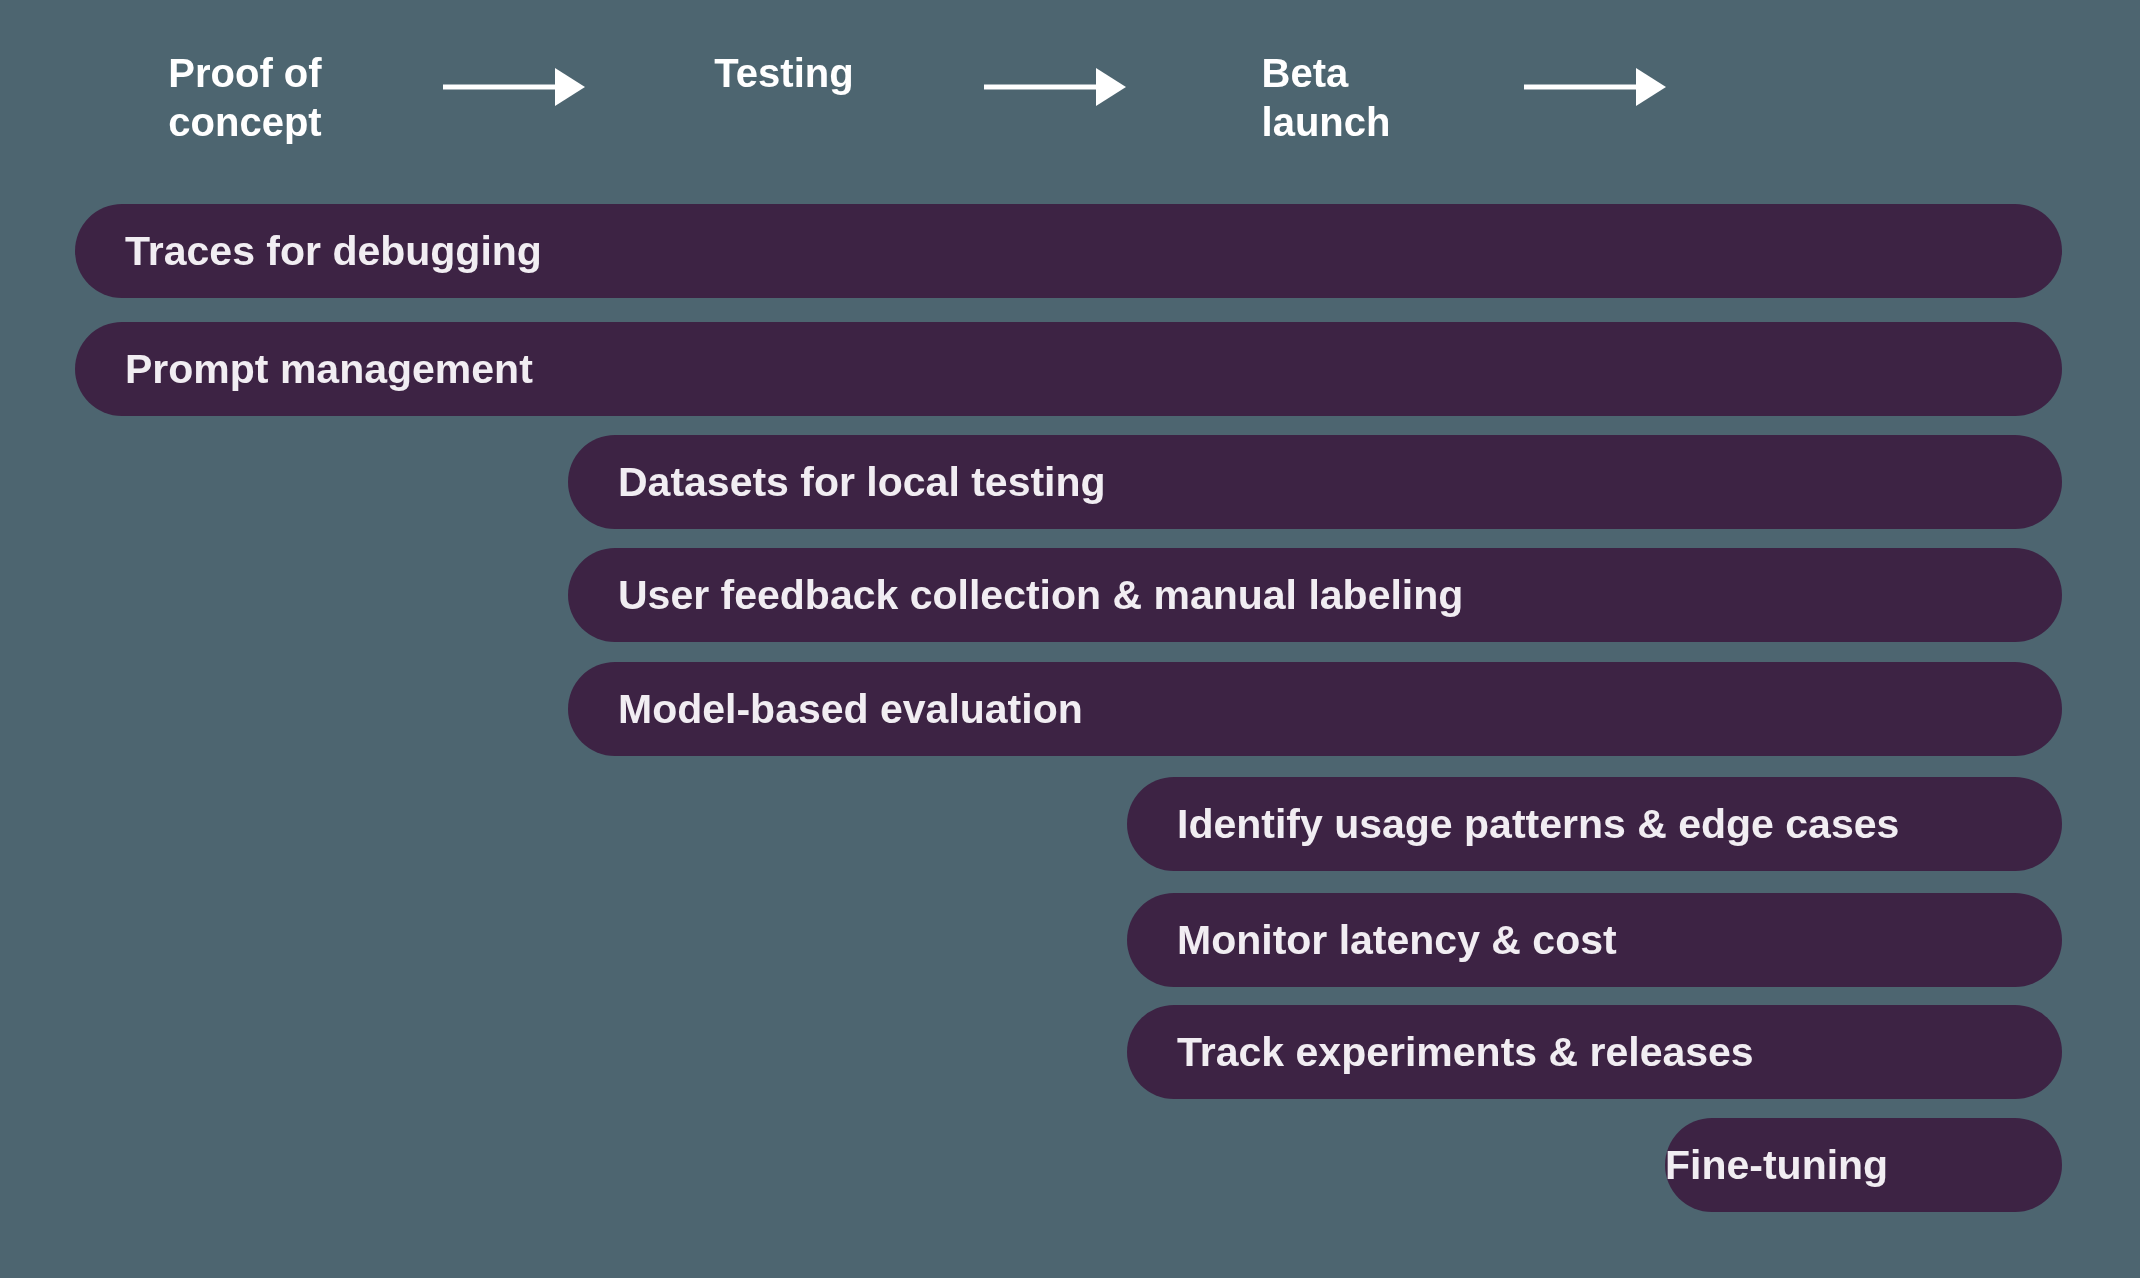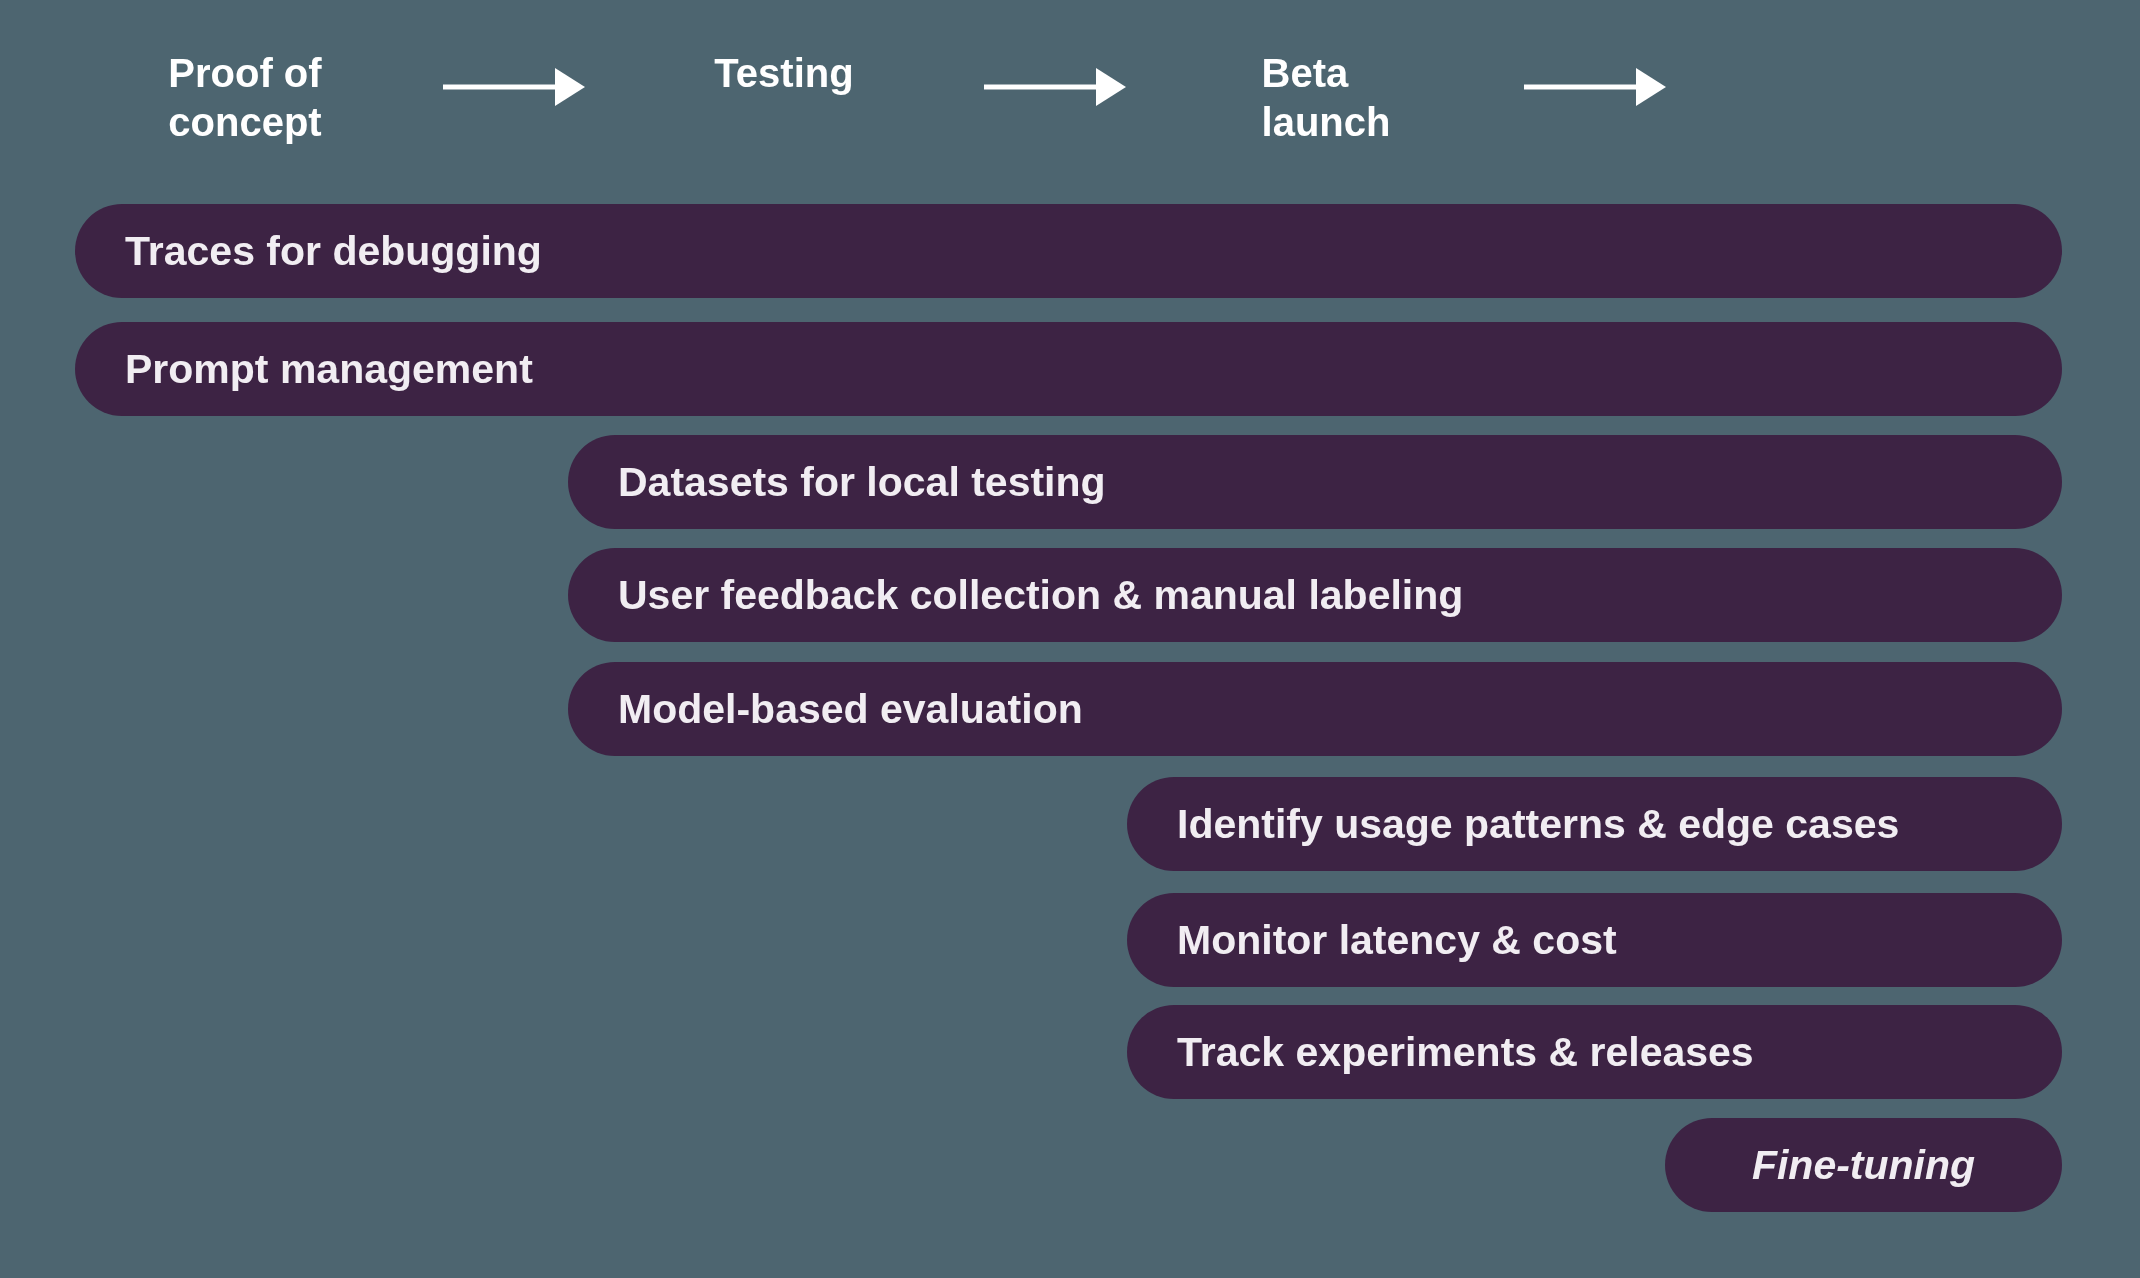--- a/index.html
+++ b/index.html
@@ -30,21 +30,21 @@
   .arrow polygon{fill:var(--header-text);}
   
   .bar{
     position:absolute;right:78px;height:94px;
     background:var(--bar-fill);border-radius:47px;
     display:flex;align-items:center;
     padding-left:50px;
     color:var(--bar-text);font-size:41px;font-weight:700;
     white-space:nowrap;
   }
-  .bar.center{justify-content:center;padding-left:0;font-style:italic;}
+  .bar.center{justify-content:flex-start;padding-left:0;}
   .s0{left:75px}
   .s1{left:568px}
   .s2{left:1127px}
   .s3{left:1665px}
   .r0{top:204px}.r1{top:322px}.r2{top:435px}
   .r3{top:548px}.r4{top:662px}.r5{top:777px}
   .r6{top:893px}.r7{top:1005px}.r8{top:1118px}
   .a0{left:443px}.a1{left:984px}.a2{left:1524px}
   .st0{left:245px}.st1{left:784px}.st2{left:1326px}.st3{left:1865px}
 </style>

